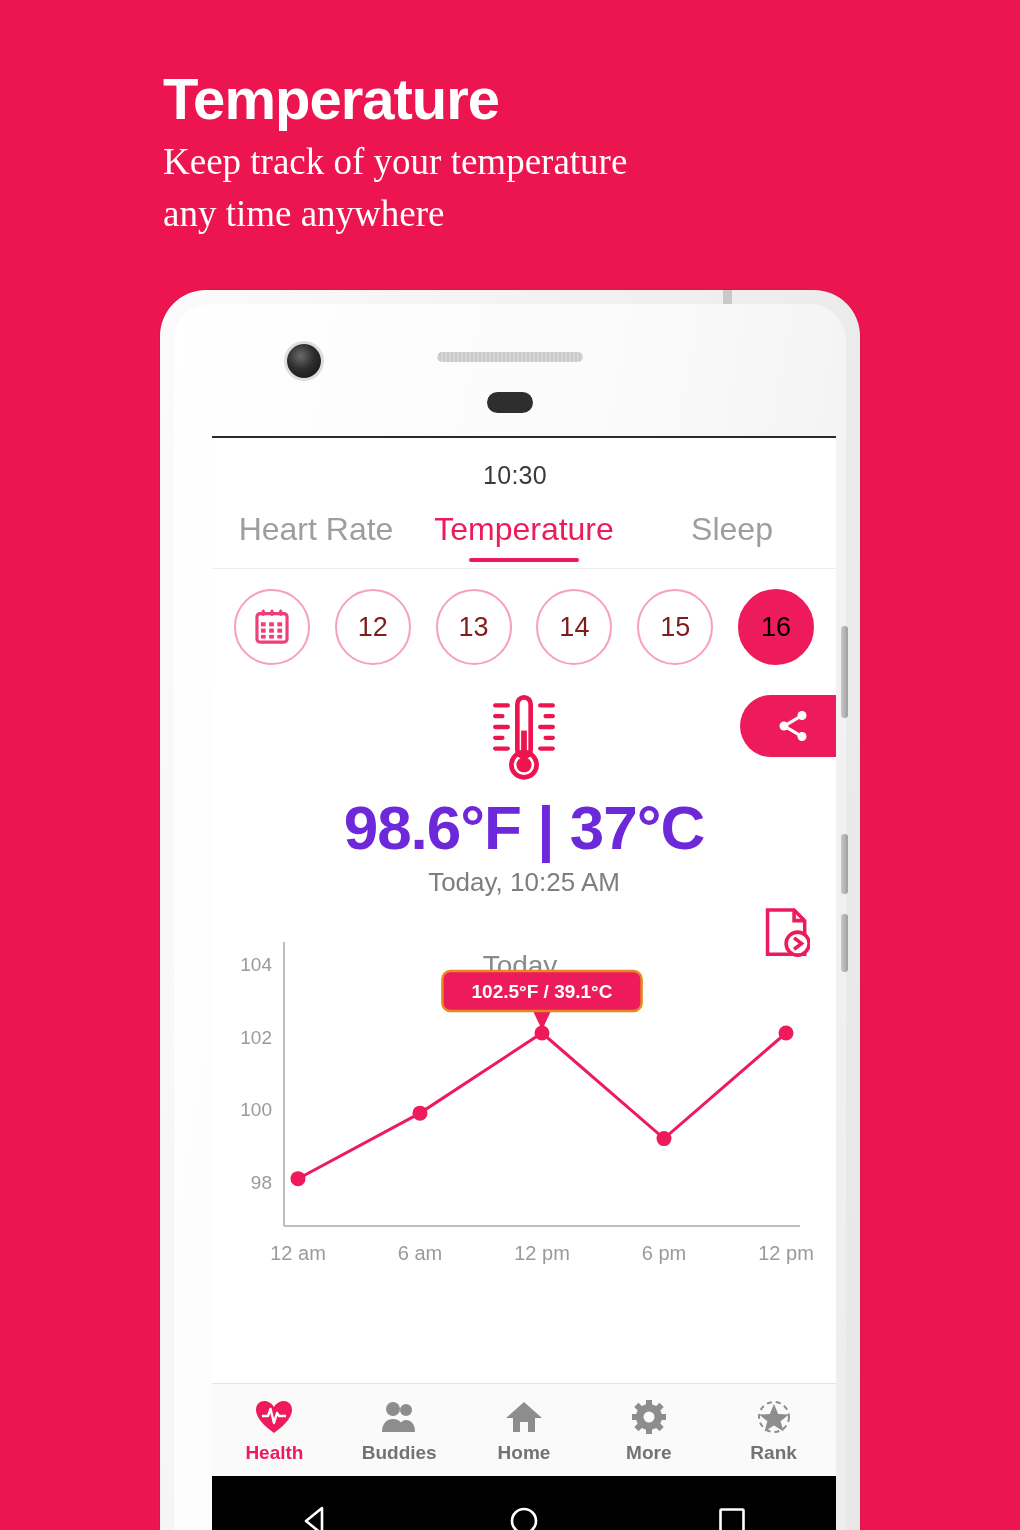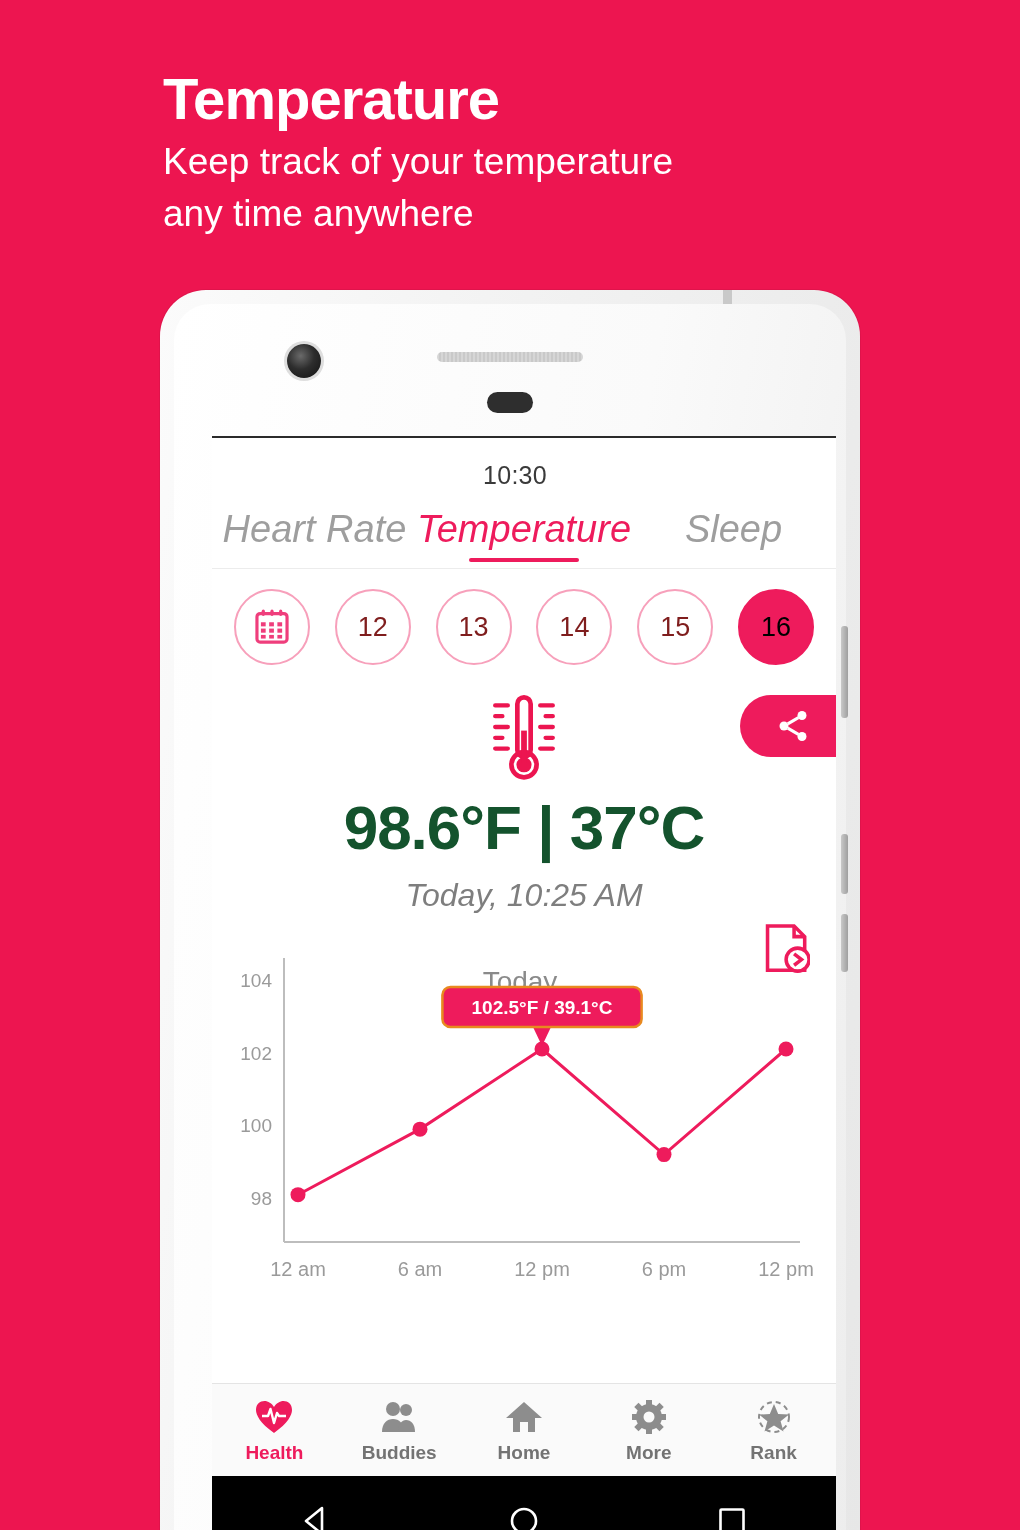--- a/index.html
+++ b/index.html
@@ -9,21 +9,21 @@
     font-family:"Liberation Sans", sans-serif;
     position:relative;
   }
   
   .promo{position:absolute;left:163px;top:68px;width:760px;}
   .promo-title{
     font-size:58px;font-weight:bold;color:#ffffff;letter-spacing:-1px;
     line-height:62px;margin:0 0 6px 0;
   }
   .promo-sub{
-    font-size:37px;color:#ffffff;line-height:52px;font-weight:400;margin:0;
+    font-size:37px;color:#ffffff;line-height:52px;font-weight:400;margin:0;font-family:Liberation Serif, serif;
   }
   
   .phone{
     position:absolute;left:160px;top:290px;width:700px;height:1260px;
     background:linear-gradient(100deg,#fbfbfb 0%,#f2f2f2 40%,#e7e7e7 100%);
     border-radius:46px 46px 0 0;
     box-shadow:0 0 0 1px rgba(0,0,0,.06);
     overflow:hidden;
   }
   .phone-inner{
@@ -66,21 +66,21 @@
     height:52px;display:flex;align-items:center;justify-content:flex-end;
     padding-right:18px;gap:9px;background:#ffffff;flex-direction:column;
   }
   .sb-time{font-size:25px;color:#3a3a3a;letter-spacing:.3px;}
   .ic-wifi{width:26px;height:20px;}
   .ic-signal{width:24px;height:21px;}
   .ic-batt{width:14px;height:24px;}
   
   .tabs{display:flex;height:78px;align-items:center;background:#fff;}
   .tab{flex:1;text-align:center;position:relative;height:100%;display:flex;align-items:center;justify-content:center;}
-  .tab span{font-size:38px;color:#9e9e9e;font-style:italic;}
+  .tab span{font-size:32px;color:#9e9e9e;}
   .tab.active span{color:#ee1b5c;}
   .tab.active:after{
     content:"";position:absolute;left:50%;transform:translateX(-50%);
     bottom:6px;width:110px;height:4px;background:#ee1b5c;border-radius:2px;
   }
   .tab-divider{height:1px;background:#ececec;}
   
   .dates{display:flex;align-items:center;justify-content:space-between;padding:20px 22px 8px 22px;}
   .date-circle{
     width:72px;height:72px;border-radius:50%;border:2px solid #f7a0bb;
@@ -94,24 +94,24 @@
   .share-btn{
     position:absolute;right:0;top:22px;width:86px;height:62px;
     background:#ee1b5c;border-radius:34px 0 0 34px;
     display:flex;align-items:center;justify-content:center;padding-left:10px;
   }
   .share-ic{width:36px;height:36px;}
   
   .reading{text-align:center;padding-top:18px;}
   .thermo-ic{width:76px;height:90px;}
   .big-temp{
-    font-size:62px;font-weight:bold;color:#14532d;letter-spacing:-1px;
+    font-size:62px;font-weight:bold;color:#6d28d9;letter-spacing:-1px;
     margin:10px 0 2px 0;line-height:66px;
   }
-  .sub-time{font-size:32px;color:#7e7e7e;margin:16px;font-style:italic;}
+  .sub-time{font-size:26px;color:#7e7e7e;margin:6px;}
   
   .chart-area{position:relative;margin-top:26px;height:380px;}
   .doc-ic{position:absolute;right:26px;top:-16px;width:46px;height:50px;}
   .chart-title{
     position:absolute;left:0;right:8px;top:26px;text-align:center;
     font-size:28px;color:#8a8a8a;
   }
   .chart-svg{position:absolute;left:0;top:0;width:624px;height:380px;}
   
   .bottomnav{

